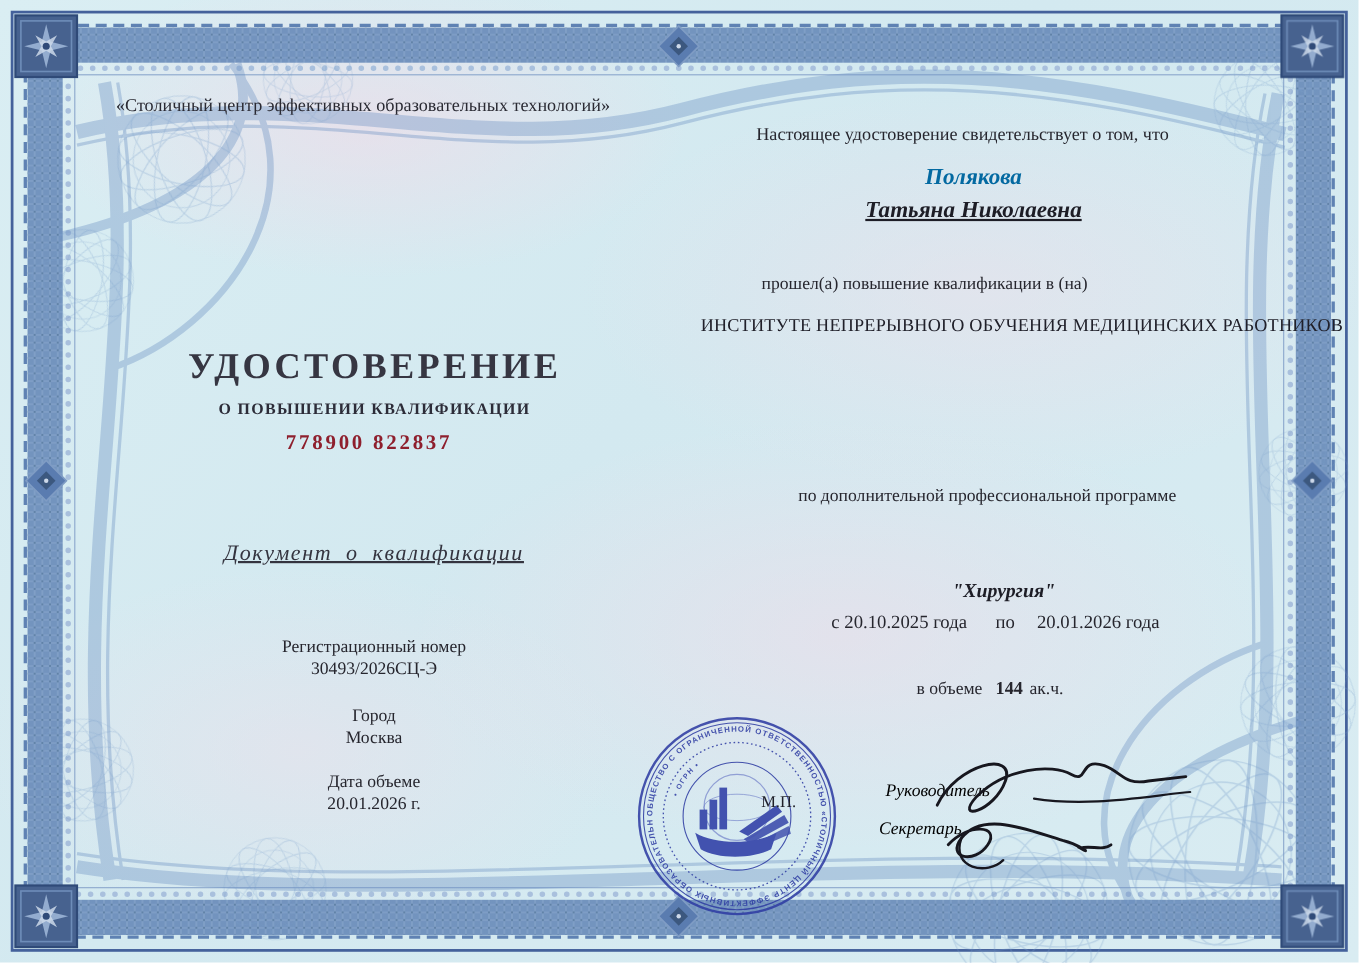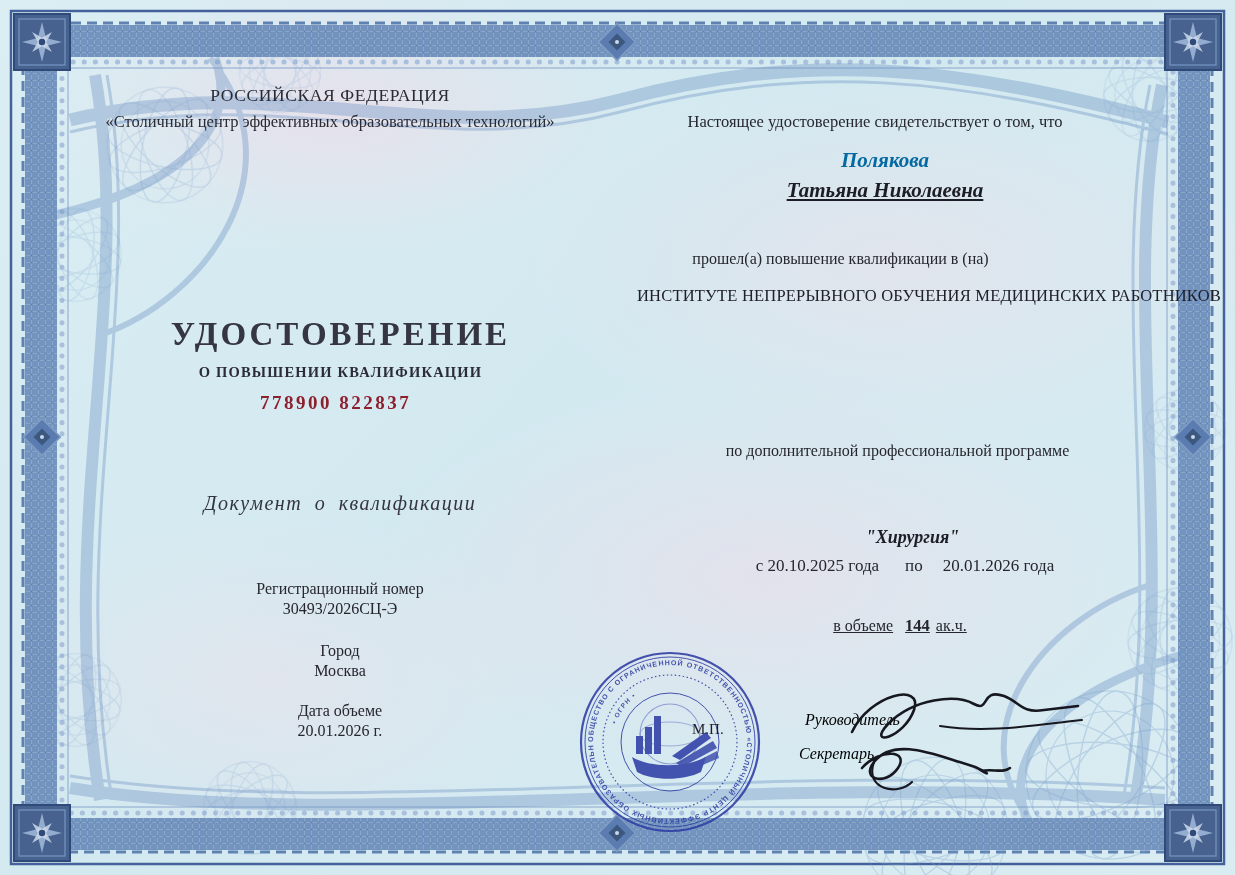--- a/index.html
+++ b/index.html
@@ -19,28 +19,28 @@
   .issuer-country{font-size:17.5px;letter-spacing:.6px;margin-bottom:3px;}
   .stmt{left:640px;top:112px;width:470px;font-size:16.5px;}
   .name1{left:640px;top:148px;width:490px;font-size:21px;font-weight:bold;font-style:italic;color:#0369a1;}
   .name2{left:640px;top:178px;width:490px;font-size:21px;font-weight:bold;font-style:italic;color:#1d1d26;text-decoration:underline;}
   .action{left:608px;top:250px;width:465px;font-size:16px;}
   .institution{left:623px;top:286px;width:612px;font-size:16.5px;letter-spacing:.2px;color:#20202a;}
   .doc-title{left:88px;top:316px;width:505px;font-size:33px;font-weight:bold;letter-spacing:3px;color:#363642;}
   .doc-subtitle{left:88px;top:364px;width:505px;font-size:14.5px;font-weight:bold;letter-spacing:1.2px;color:#2c2c38;}
   .blank-number{left:88px;top:392px;width:495px;font-size:19px;font-weight:bold;letter-spacing:2.5px;color:#8e1f2d;}
   .program-intro{left:655px;top:442px;width:485px;font-size:16px;}
-  .doc-kind{left:90px;top:492px;width:500px;font-size:20px;font-style:italic;letter-spacing:1.5px;word-spacing:6px;color:#34343f;}
+  .doc-kind{left:90px;top:492px;width:500px;font-size:20px;font-style:italic;letter-spacing:1.5px;word-spacing:6px;color:#34343f;text-decoration:underline;}
   .program-name{left:670px;top:527px;width:485px;font-size:18px;font-weight:bold;font-style:italic;color:#1d1d26;}
   .period{left:660px;top:556px;width:490px;font-size:17px;}
   .period .gap1{display:inline-block;width:26px;}
   .period .gap2{display:inline-block;width:20px;}
   .reg-label{left:90px;top:580px;width:500px;font-size:16px;}
   .reg-number{left:90px;top:600px;width:500px;font-size:16px;}
-  .volume{left:655px;top:616px;width:490px;font-size:16px;text-decoration:underline;}
+  .volume{left:655px;top:616px;width:490px;font-size:16px;}
   .volume b{font-size:16.5px;margin:0 6px 0 12px;}
   .city-label{left:90px;top:642px;width:500px;font-size:16px;}
   .city{left:90px;top:662px;width:500px;font-size:16px;}
   .date-label{left:90px;top:702px;width:500px;font-size:16px;}
   .date{left:90px;top:722px;width:500px;font-size:16px;}
   .sig-label{font-size:16px;font-style:italic;color:#000000;white-space:nowrap;}
   .head-label{left:805px;top:711px;}
   .secretary-label{left:799px;top:745px;}
   svg{display:block;}
 </style>
@@ -121,21 +121,20 @@
   <use href="#cornerSq" x="14" y="805"></use>
   <use href="#cornerSq" x="1165" y="805"></use>
 
   <use href="#diam" transform="translate(617,42)"></use>
   <use href="#diam" transform="translate(617,833)"></use>
   <use href="#diam" transform="translate(42,437)"></use>
   <use href="#diam" transform="translate(1193,437)"></use>
 </svg>
 
 <div class="line issuer-block">
-  <div class="issuer-country">РОССИЙСКАЯ ФЕДЕРАЦИЯ</div>
   <div>«Столичный центр эффективных образовательных технологий»</div>
 </div>
 
 <div class="line stmt">Настоящее удостоверение свидетельствует о том, что</div>
 <div class="line name1">Полякова</div>
 <div class="line name2">Татьяна Николаевна</div>
 <div class="line action">прошел(а) повышение квалификации в (на)</div>
 <div class="line institution">ИНСТИТУТЕ НЕПРЕРЫВНОГО ОБУЧЕНИЯ МЕДИЦИНСКИХ РАБОТНИКОВ</div>
 
 <div class="line doc-title">УДОСТОВЕРЕНИЕ</div>

